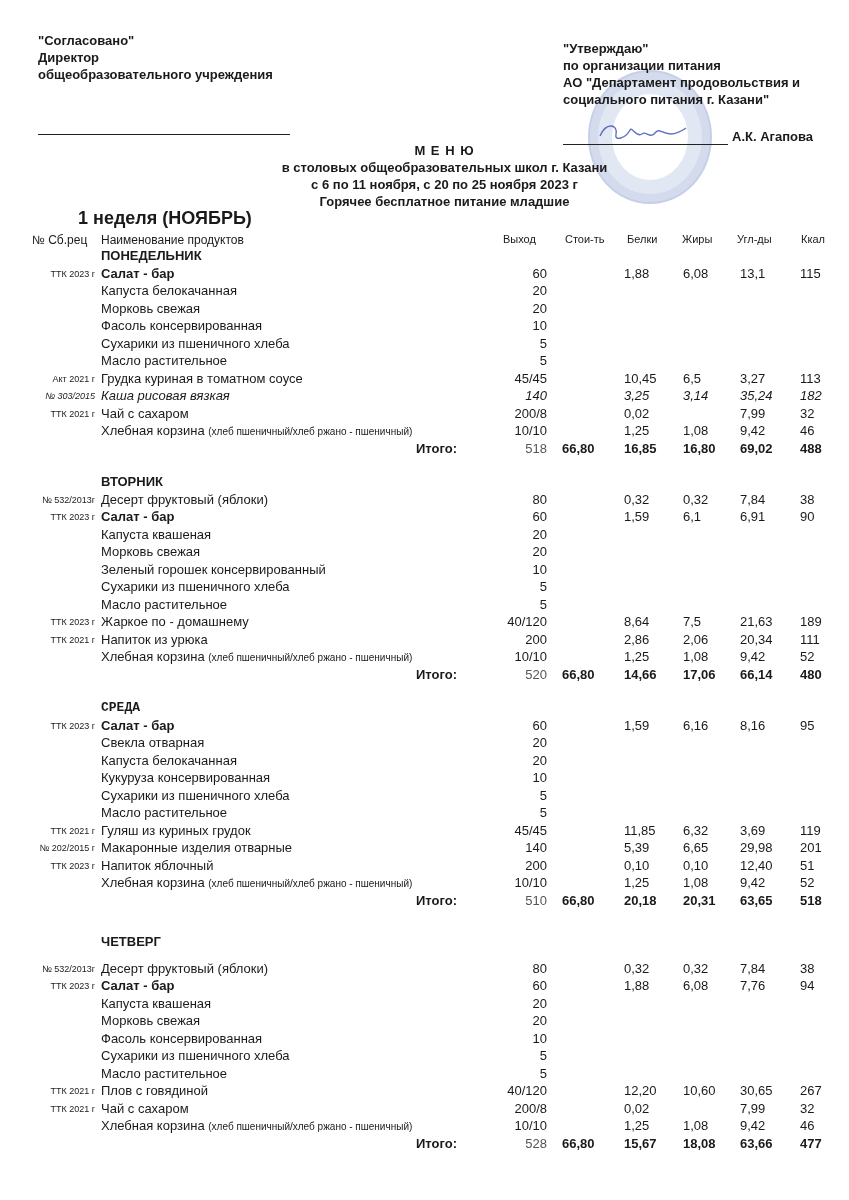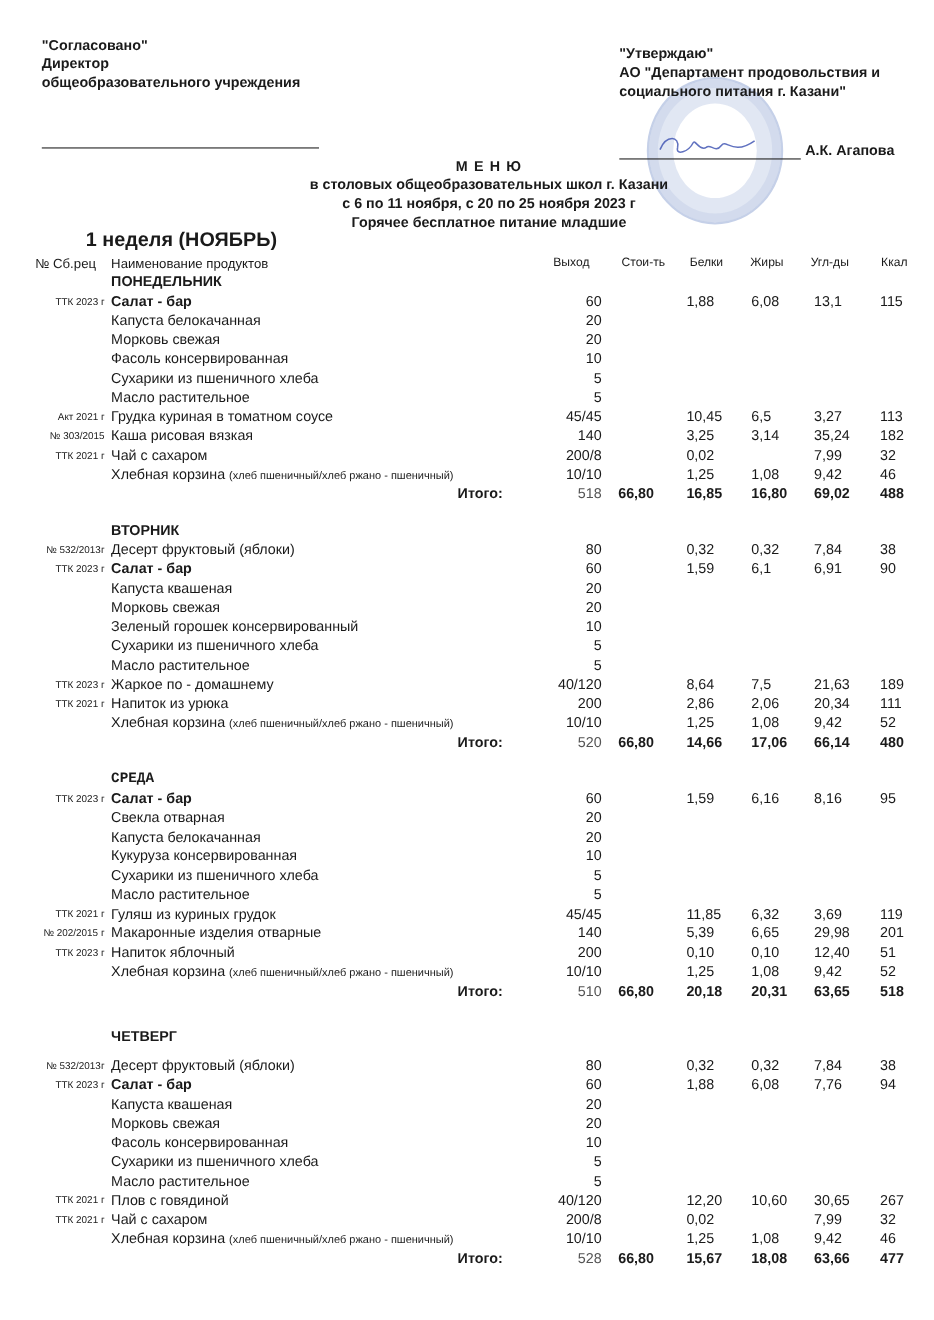--- a/index.html
+++ b/index.html
@@ -42,20 +42,21 @@
 </div>
 <div class="sig-line" style="left:38px; top:134px; width:252px;"></div>
 
 <div class="stamp"></div>
 <svg class="signature" viewBox="0 0 95 28">
   <path d="M4 18 C10 4, 22 6, 20 16 C18 24, 30 20, 34 12 C36 8, 40 20, 46 16 C50 12, 54 22, 60 14 C64 8, 70 24, 90 10" stroke="#3a4fb0" stroke-width="1.4" fill="none" opacity="0.8"></path>
 </svg>
 
 <div class="abs hdr" style="left:563px; top:40px;">
   <div>"Утверждаю"</div>
+  <div>по организации питания</div>
   <div>АО "Департамент продовольствия и</div>
   <div>социального питания г. Казани"</div>
 </div>
 <div class="sig-line" style="left:563px; top:144px; width:165px;"></div>
 <div class="abs hdr" style="left:732px; top:128px;">А.К. Агапова</div>
 
 <div class="title" style="top:143px; left:0; padding-left:20px; letter-spacing:1px;">М Е Н Ю</div>
 <div class="title" style="top:160px; padding-left:20px;">в столовых общеобразовательных школ г. Казани</div>
 <div class="title" style="top:177px; padding-left:20px;">с  6 по 11 ноября, с 20 по 25 ноября 2023 г</div>
 <div class="title" style="top:194px; padding-left:20px;">Горячее бесплатное питание младшие</div>
@@ -107,21 +108,21 @@
       </div>
       <div class="row" style="top: 370.5px;">
         <span class="code">Акт 2021 г</span>
         <span class="name"><span>Грудка куриная в томатном соусе</span></span>
         <span class="vyhod">45/45</span>
         <span class="belki">10,45</span>
         <span class="zhiry">6,5</span>
         <span class="ugl">3,27</span>
         <span class="kkal">113</span>
       </div>
-      <div class="row" style="top: 388px;">
+      <div class="row" style="top: 388px; font-style: italic;">
         <span class="code">№ 303/2015</span>
         <span class="name"><span>Каша рисовая вязкая</span></span>
         <span class="vyhod">140</span>
         <span class="belki">3,25</span>
         <span class="zhiry">3,14</span>
         <span class="ugl">35,24</span>
         <span class="kkal">182</span>
       </div>
       <div class="row" style="top: 405.5px;">
         <span class="code">ТТК 2021 г</span>

